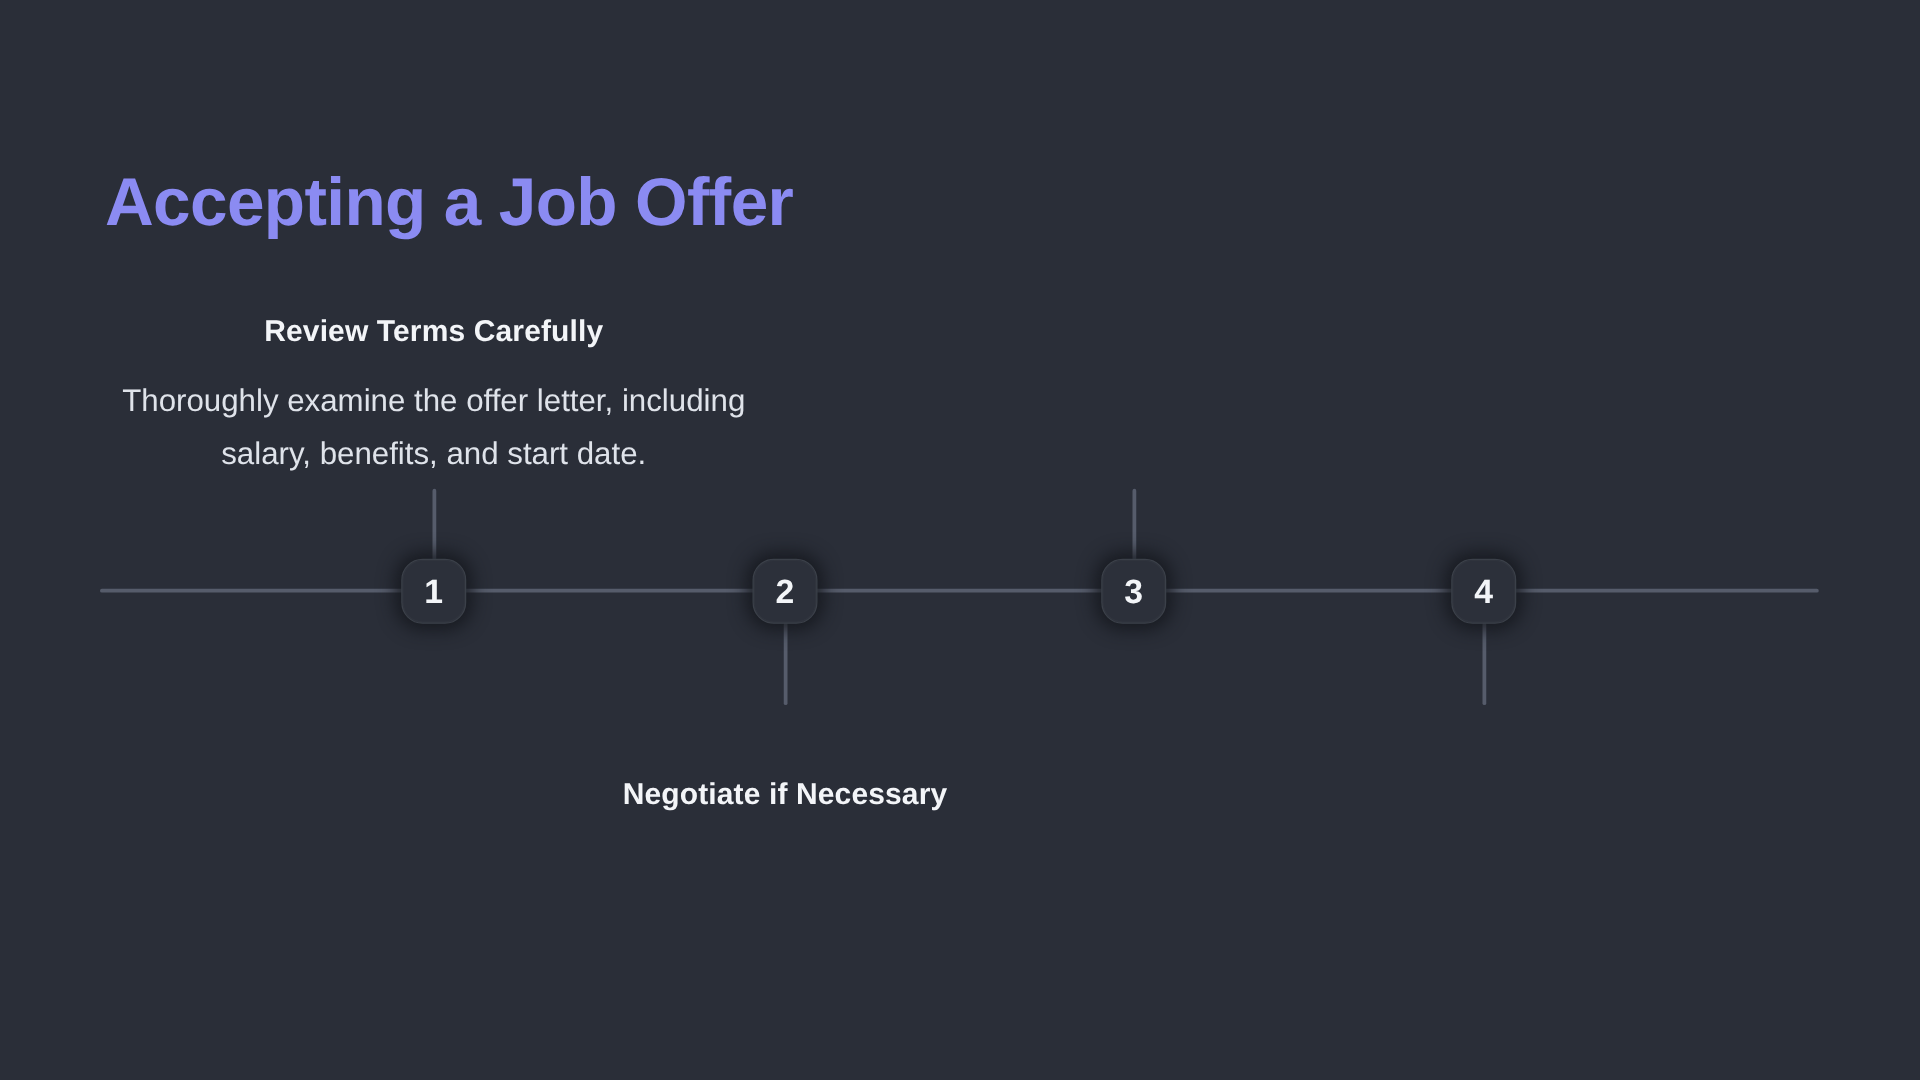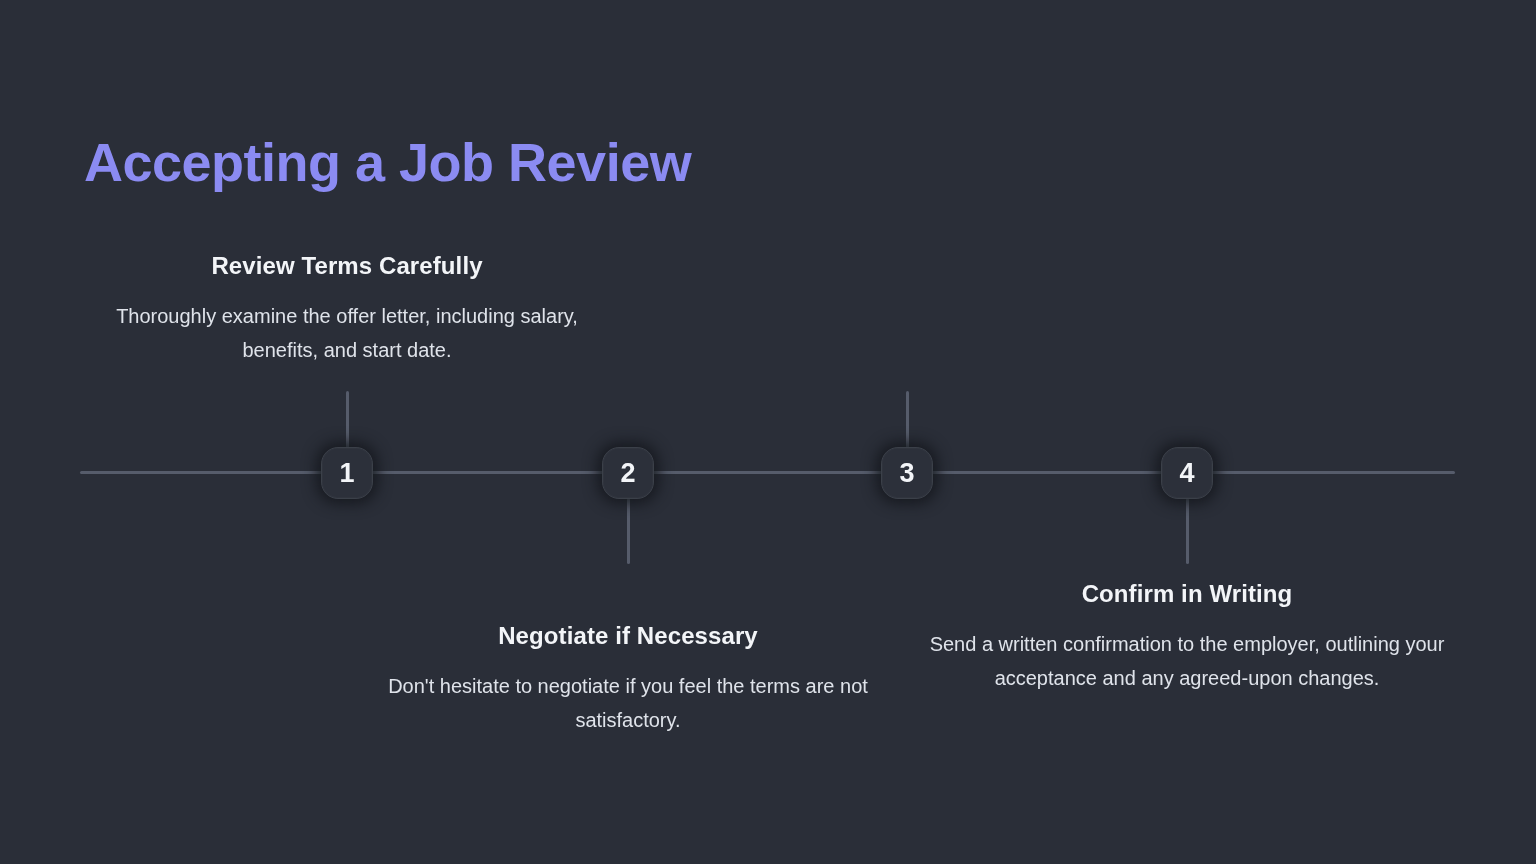--- a/index.html
+++ b/index.html
@@ -77,61 +77,56 @@
   .block h3 {
     font-size:24px;
     font-weight:bold;
     color:#f3f5f8;
     letter-spacing:0.1px;
     line-height:1.3;
     white-space:nowrap;
   }
   .block p {
     margin-top:19px;
-    font-size:20px;
+    font-size:25px;
     font-weight:400;
     color:#dfe3ea;
     line-height:1.68;
   }
   .block.above { bottom:auto; }
 </style>
 </head>
 <body>
 
 <div class="slide">
 
-  <div class="title">Accepting a Job Review</div>
+  <div class="title">Accepting a Job Offer</div>
 
   <div class="axis"></div>
 
   <div class="block above" style="left:347px; top:250px;">
     <h3>Review Terms Carefully</h3>
     <p>Thoroughly examine the offer letter, including salary, benefits, and start date.</p>
   </div>
   <div class="stem up" style="left:347px;"></div>
   <div class="node" style="left:347px; top:473px;">
     <span>1</span>
   </div>
 
   <div class="stem down" style="left:628px;"></div>
   <div class="node" style="left:628px; top:473px;">
     <span>2</span>
   </div>
   <div class="block" style="left:628px; top:578px;margin-top:42px;">
     <h3>Negotiate if Necessary</h3>
-    <p>Don't hesitate to negotiate if you feel the terms are not satisfactory.</p>
   </div>
 
   <div class="stem up" style="left:907px;"></div>
   <div class="node" style="left:907px; top:473px;">
     <span>3</span>
   </div>
 
   <div class="stem down" style="left:1187px;"></div>
   <div class="node" style="left:1187px; top:473px;">
     <span>4</span>
   </div>
-  <div class="block" style="left:1187px; top:578px;">
-    <h3>Confirm in Writing</h3>
-    <p>Send a written confirmation to the employer, outlining your acceptance and any agreed-upon changes.</p>
-  </div>
 
 </div>
 
 </body></html>

